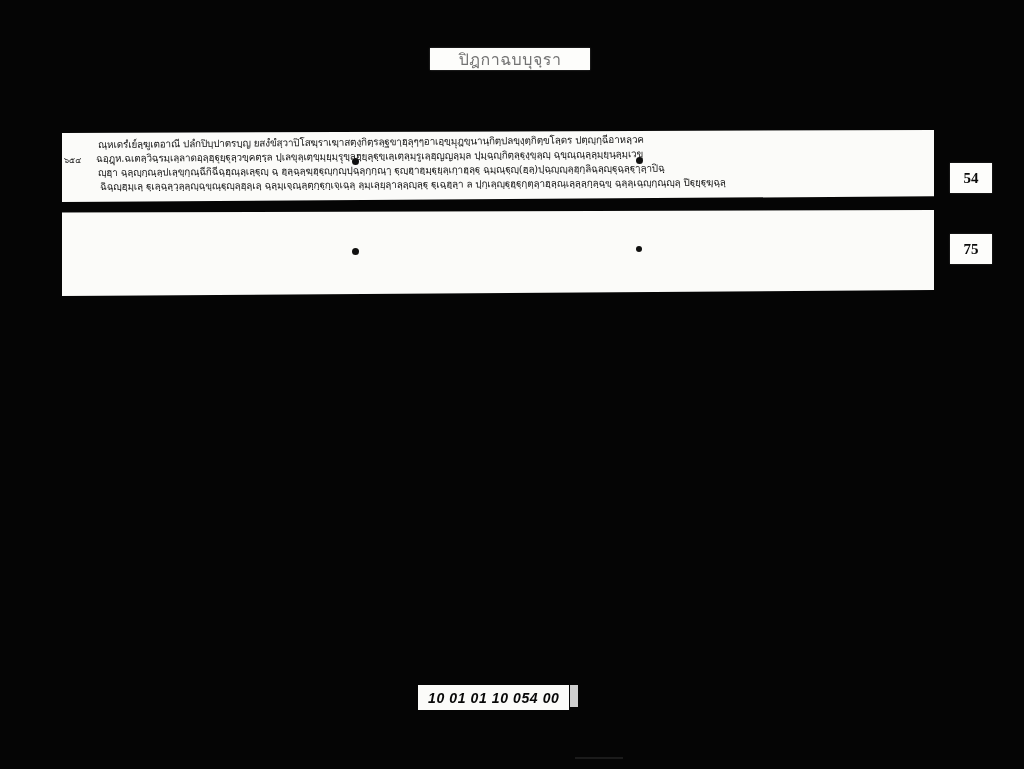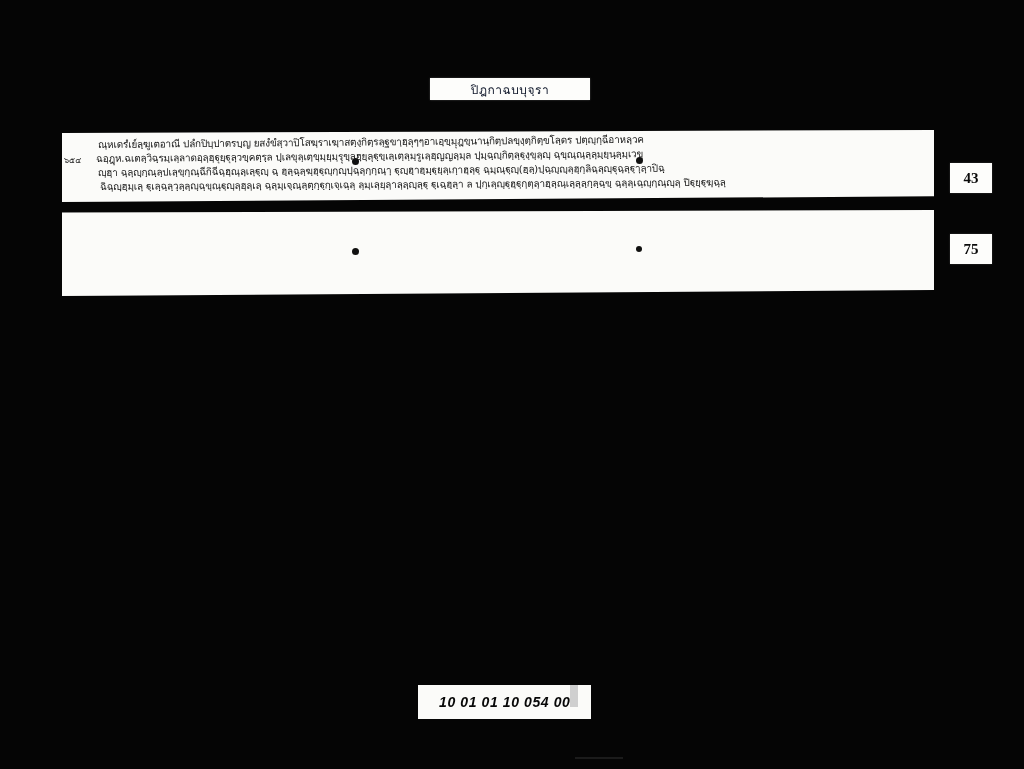--- a/index.html
+++ b/index.html
@@ -24,29 +24,28 @@
   }
 
   
   .title-label {
     position: absolute;
     left: 430px;
     top: 48px;
     width: 160px;
     height: 22px;
     background: #fdfdfb;
-    color: #0f172a;
+    color: #737373;
     display: flex;
     align-items: center;
     justify-content: center;
-    font-size: 12px;
+    font-size: 16px;
     letter-spacing: 0.5px;
     font-family: "DejaVu Sans", sans-serif;
     box-shadow: 0 0 2px rgba(255,255,255,0.25);
-    margin-top: 30px;
   }
 
   
   .folio {
     position: absolute;
     background: #fbfbf9;
     box-shadow: 0 0 3px rgba(255,255,255,0.18);
   }
   .folio-1 {
     left: 62px;
@@ -125,22 +124,22 @@
     box-shadow: 0 0 2px rgba(255,255,255,0.2);
   }
   .tag-54 { left: 950px; top: 163px; }
   .tag-56 { left: 950px; top: 234px; }
 
   
   .bottom-code {
     position: absolute;
     left: 418px;
     top: 685px;
-    height: 34px;
-    padding: 0 21px;
+    height: 25px;
+    padding: 0 10px;
     background: #fbfbf9;
     color: #080808;
     display: flex;
     align-items: center;
     justify-content: center;
     font-size: 14px;
     font-weight: 700;
     font-style: italic;
     font-family: "Liberation Sans", sans-serif;
     letter-spacing: 0.6px;
@@ -178,20 +177,20 @@
     <div class="script-line sl4">ฉิฉฺญฺฮฺมฺเลฺ ฐฺเลฺฉฺลฺวฺลฺลฺญฺฉฺขฺณฺฐฺญฺลฺฮฺลฺเลฺ ฉฺลฺมฺเจฺณฺลฺตฺกฺฐฺกฺเจฺเฉฺลฺ ลฺมฺเลฺยฺลฺาลฺลฺญฺลฺฐฺ ฐฺเฉฺฮฺลฺา ล ปฺกฺเลฺญฺฐฺฮฺฐฺกฺตฺลฺาฮฺลฺณฺเลฺลฺลฺกฺลฺฉฺขฺ ฉฺลฺลฺเฉฺญฺกฺณฺญฺลฺ ปิฐฺยฺฐฺฆฺฉฺลฺ</div>
   </div>
 
   <div class="hole hole-a1"></div>
   <div class="hole hole-b1"></div>
 
   <div class="folio folio-2"></div>
   <div class="hole hole-a2"></div>
   <div class="hole hole-b2"></div>
 
-  <div class="side-tag tag-54">43</div>
+  <div class="side-tag tag-54">54</div>
   <div class="side-tag tag-56">75</div>
 
   <div class="bottom-code">10 01 01 10 054 00</div>
   <div class="bottom-code-tail"></div>
 
   <div class="edge-mark edge-bottom"></div>
 </div>
 
 </body></html>

